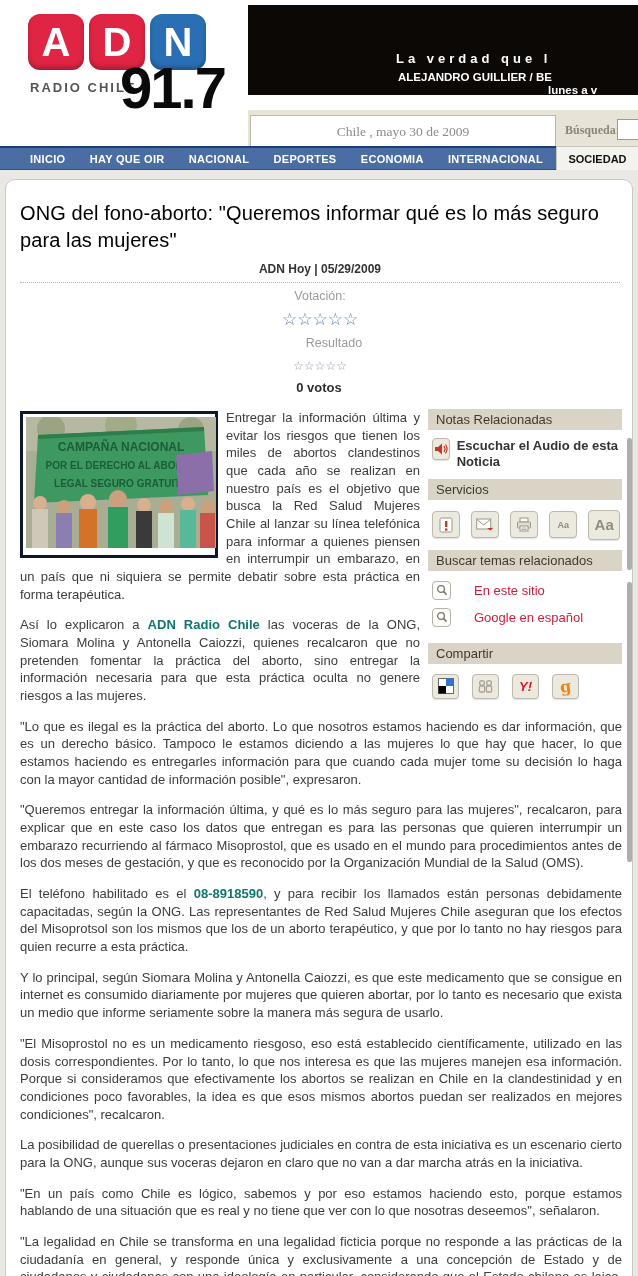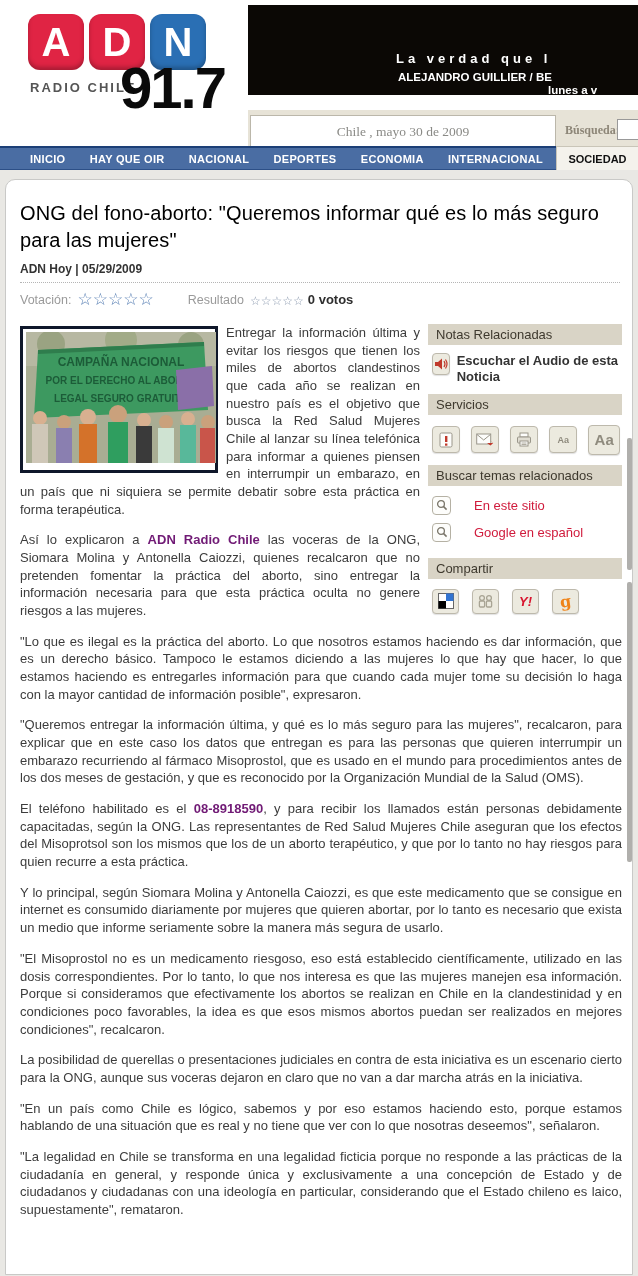--- a/index.html
+++ b/index.html
@@ -44,36 +44,36 @@
   .nav-active { position:absolute; right:0; top:-2px; width:82px; height:26px; background:#f4f2ec; color:#111;
                 font-size:11px; font-weight:bold; display:flex; align-items:center; justify-content:center;
                 border:1px solid #c9c5b8; border-right:none; }
 
   
   .lower { position:absolute; left:0; top:170px; width:638px; height:1106px; background:#e9e8e4; padding:9px 5px 0; }
   .article-box { background:#fff; border:1px solid #c9c9c7; border-radius:10px 10px 0 0; min-height:1096px;
                  padding:16px 10px 30px 12px; position:relative; }
 
   .title { font-size:20px; color:#000; line-height:1.35; font-weight:normal; letter-spacing:.1px; margin:4px 2px 8px; }
-  .byline { font-size:12px; font-weight:bold; color:#333; margin:0 2px 6px; padding-bottom:6px; border-bottom:1px dotted #b5b5b5; }
-
-  .voting { display:flex; align-items:center; gap:6px; margin:6px 2px 14px; }
+  .byline { font-size:12px; font-weight:bold; color:#333; margin:0 2px 6px; padding-bottom:6px; border-bottom:1px dotted #b5b5b5;text-align:center; }
+
+  .voting { display:flex; align-items:center; gap:6px; margin:6px 2px 14px;flex-direction:column; }
   .vote-label, .result-label { font-size:12.5px; color:#9a9a9a; }
   .stars-big .star { color:#5d83b6; font-size:17px; cursor:pointer; }
   .stars-small .star { color:#8d9bb0; font-size:12px; }
   .result-label { margin-left:28px; }
   .votes { font-size:13px; font-weight:bold; color:#2e2e2e; margin-left:-2px; }
 
   
   .content { margin:4px 0 0 2px; }
   .photo-frame { float:left; width:198px; padding:3px; background:#fff; border:3px solid #0f172a; margin:2px 8px 6px 0; }
   .sidebar { float:right; width:194px; margin:0 0 10px 8px; }
 
   .paras p { font-size:13px; color:#3c3c3c; line-height:1.36; text-align:justify; margin-bottom:13px; }
-  .paras p b { color:#701a75; }
+  .paras p b { color:#0f766e; }
 
   
   .sb-header { background:#d9d4c6; color:#3e392e; font-size:13px; padding:3px 8px; height:21px; margin-bottom:6px; }
   .sb-audio { display:flex; gap:7px; padding:2px 2px 8px 4px; align-items:flex-start; cursor:pointer; }
   .sb-audio-text { font-size:13px; font-weight:bold; color:#333; line-height:1.25; }
   .icon-btn { background:#eceadf; border:1px solid #bdb9ac; border-radius:4px; display:flex; align-items:center; justify-content:center; cursor:pointer; box-shadow:0 1px 1px rgba(0,0,0,.12); }
   .svc-row { display:flex; gap:11px; padding:4px 2px 10px 4px; align-items:center; }
   .svc-row .icon-btn { width:30px; height:27px; }
   .svc-row .icon-btn.lg { width:34px; height:30px; }
   .aa-small { font-size:9px; font-weight:bold; color:#8f8b7e; }

